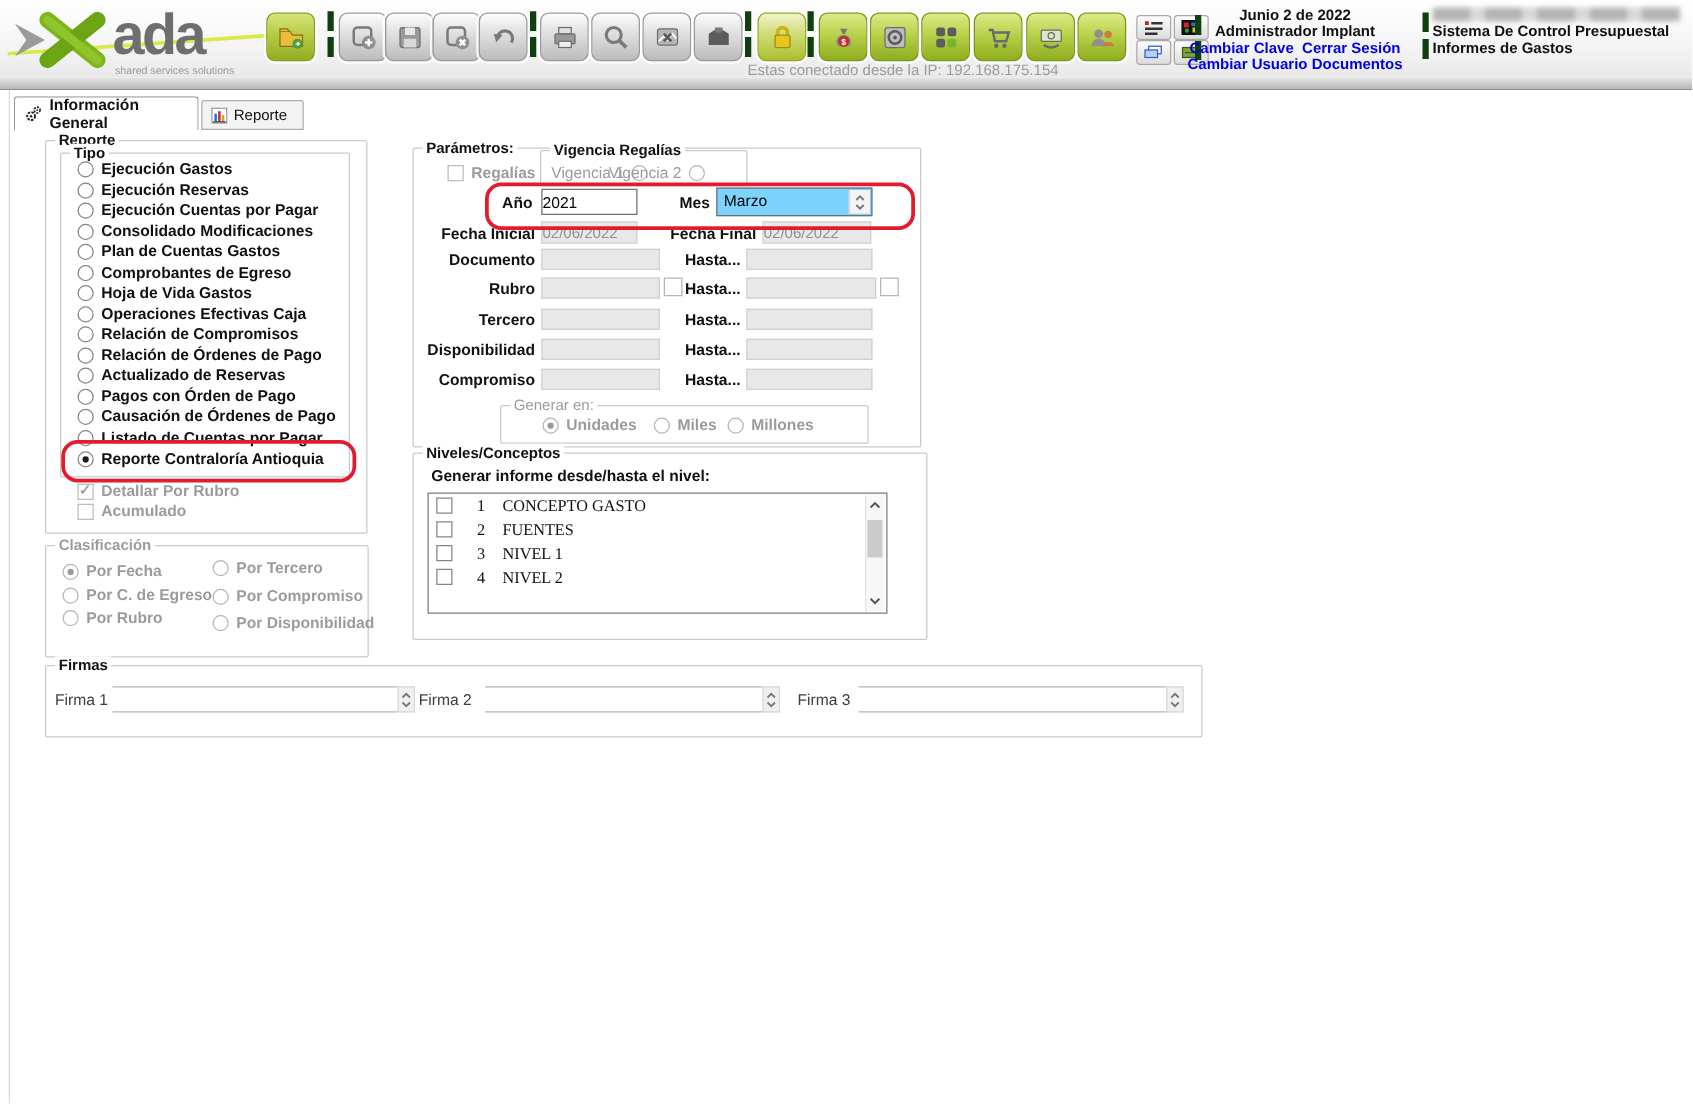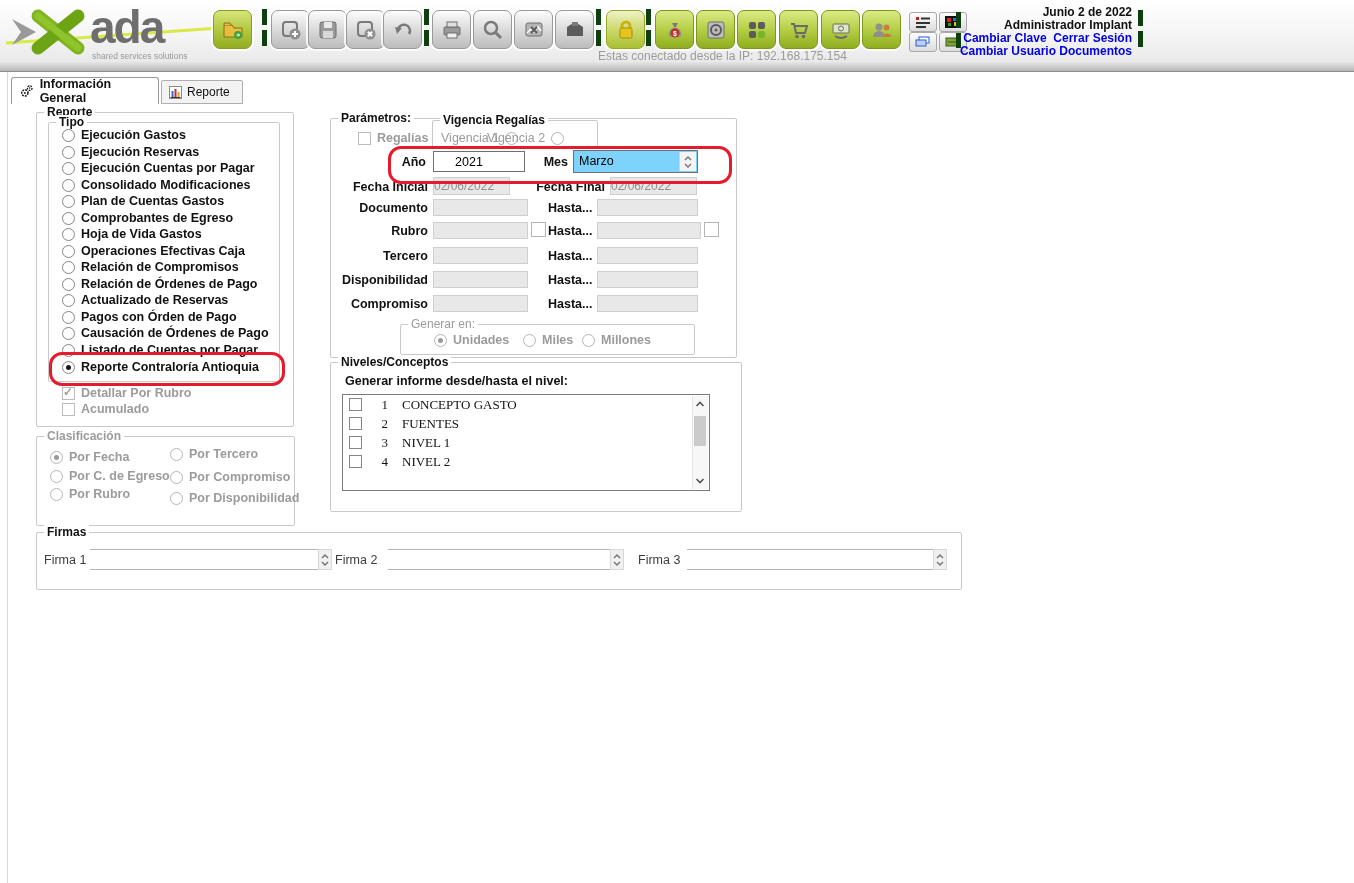--- a/index.html
+++ b/index.html
@@ -16,21 +16,21 @@
         box-shadow:0 0 0 2px rgba(255,255,255,.8);display:flex;align-items:center;justify-content:center;cursor:pointer;}
   .tbtn.folder{background:linear-gradient(180deg,#d8e47a,#aec63c 55%,#93ad22);border-color:#83a01e;}
   .tbtn.gold{background:linear-gradient(180deg,#eff3c6,#ccd96e 50%,#aabf31);border-color:#95aa24;}
   .tbtn.green{background:linear-gradient(180deg,#dcea86,#b4cf46 50%,#8fae1f);border-color:#7d961b;}
   .tbtn svg{display:block}
   .vsep{position:absolute;top:9px;width:5px;height:40px;
         background:repeating-linear-gradient(180deg,#0f3f0f 0 16px,rgba(0,0,0,0) 16px 21px);}
   .sbtn{position:absolute;width:26px;height:18px;border:1px solid #a8a8a8;border-radius:3px;
         background:linear-gradient(180deg,#fdfdfd,#dcdcdc);display:flex;align-items:center;justify-content:center;cursor:pointer;}
   .status{position:absolute;left:598px;top:49px;font-size:12px;color:#9b9b9b;}
-  .user{position:absolute;left:940px;top:6px;width:192px;text-align:right;
+  .user{position:absolute;left:940px;top:6px;width:192px;text-align:center;
         font-size:12px;font-weight:bold;line-height:13px;white-space:nowrap;}
   .user .lnk{color:#0000e0;cursor:pointer;}
   .appinfo{position:absolute;left:1146px;top:6px;font-size:12px;font-weight:bold;line-height:13px;white-space:nowrap;}
   .redacted{width:198px;height:11px;margin-bottom:2px;border-radius:2px;filter:blur(2px);
         background:repeating-linear-gradient(90deg,#b4b4b4 0 30px,#d8d8d8 30px 42px);}
   .brand-wrap{position:absolute;left:6px;top:2px;width:210px;height:60px;}
   
   .tab-active{position:absolute;left:11px;top:77px;width:148px;height:27px;background:#fff;
         border:1px solid #9a9a9a;border-bottom:none;border-radius:3px 3px 0 0;
         display:flex;align-items:center;gap:6px;padding-left:8px;font-weight:bold;font-size:12.5px;box-sizing:border-box;cursor:pointer;}
@@ -257,20 +257,25 @@
         <span class="lnk">Cerrar Sesión</span>
       </div>
       <div>
         <span class="lnk">Cambiar Usuario</span>
         <span class="lnk">Documentos</span>
       </div>
     </div>
 
     <div class="vsep" style="left:1138px;top:10px;height:40px"></div>
 
+    <div class="appinfo">
+      <div class="redacted"></div>
+      <div>Sistema De Control Presupuestal</div>
+      <div>Informes de Gastos</div>
+    </div>
 
     <div class="status">Estas conectado desde la IP: 192.168.175.154</div>
   </div>
 
   <div class="gray-strip"></div>
   <div class="panel-edge"></div>
 
   <div class="tab-active">
     <svg width="14" height="14" viewBox="0 0 14 14">
         <circle cx="5" cy="9" r="3.2" fill="none" stroke="#222" stroke-width="1.6" stroke-dasharray="2 1"></circle>
@@ -411,21 +416,21 @@
   <div class="opt dis" style="left:441px;top:131px;font-weight:normal">
       <span>Vigencia 1</span>
       <span class="radio dis"></span>
     </div>
   <div class="opt dis" style="left:487px;top:131px;font-weight:normal">
       <span>Vigencia 2</span>
       <span class="radio dis"></span>
     </div>
 
   <div class="flabel" style="left:370px;top:155px;width:56px">Año</div>
-  <div class="inp-live" style="left:433px;top:151px;width:92px;height:21px;justify-content:center;padding-right:20px">
+  <div class="inp-live" style="left:433px;top:151px;width:77px;height:21px;justify-content:flex-start;padding-right:20px">
       <span>2021</span>
     </div>
   <div class="flabel" style="left:534px;top:155px;width:34px">Mes</div>
   <div class="combo" style="left:573px;top:150px;width:125px;height:23px">
     <span class="val">Marzo</span>
     <span class="spin">
         <svg width="10" height="16" viewBox="0 0 10 16">
           <polyline points="2,6 5,3 8,6" fill="none" stroke="#777" stroke-width="1.5"></polyline>
           <polyline points="2,10 5,13 8,10" fill="none" stroke="#777" stroke-width="1.5"></polyline>
         </svg>

